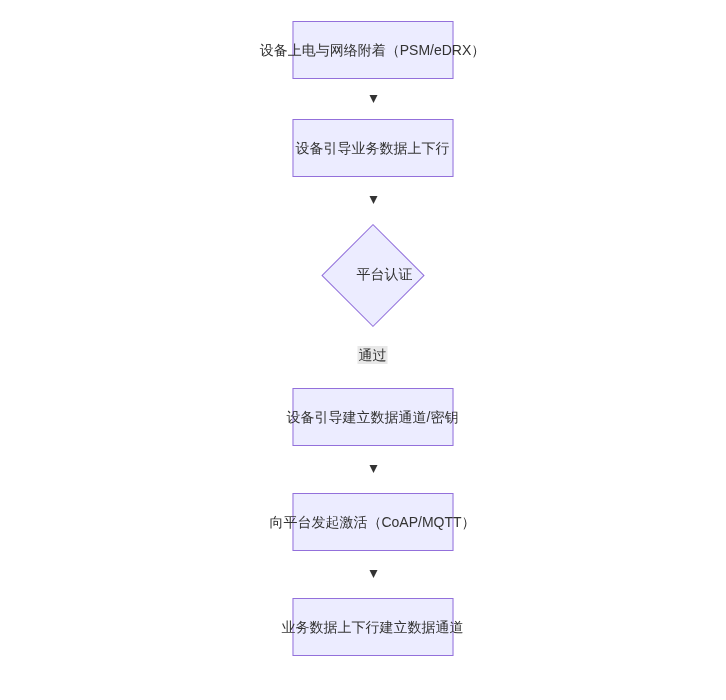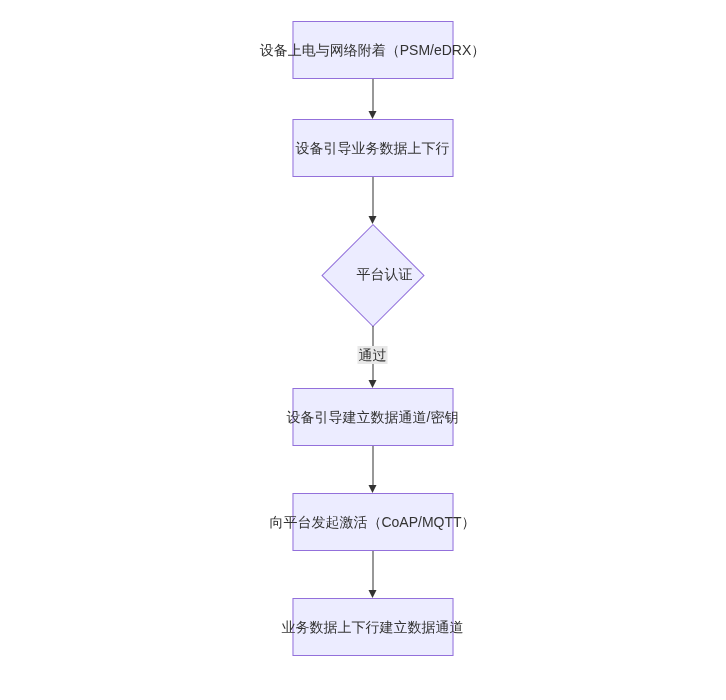--- a/index.html
+++ b/index.html
@@ -39,21 +39,20 @@
   }
   .node.rect span {
     display: block;
     font-size: 14px;
     line-height: 21px;
     white-space: nowrap;
   }
   .edge {
     position: relative;
     display: flex;
-    flex-direction: column;
     align-items: center;
   }
   .edge .line {
     flex: 1;
     width: 1px;
     background: var(--arrow-color, #333333);
   }
   .edge .head {
     width: 0;
     height: 0;

